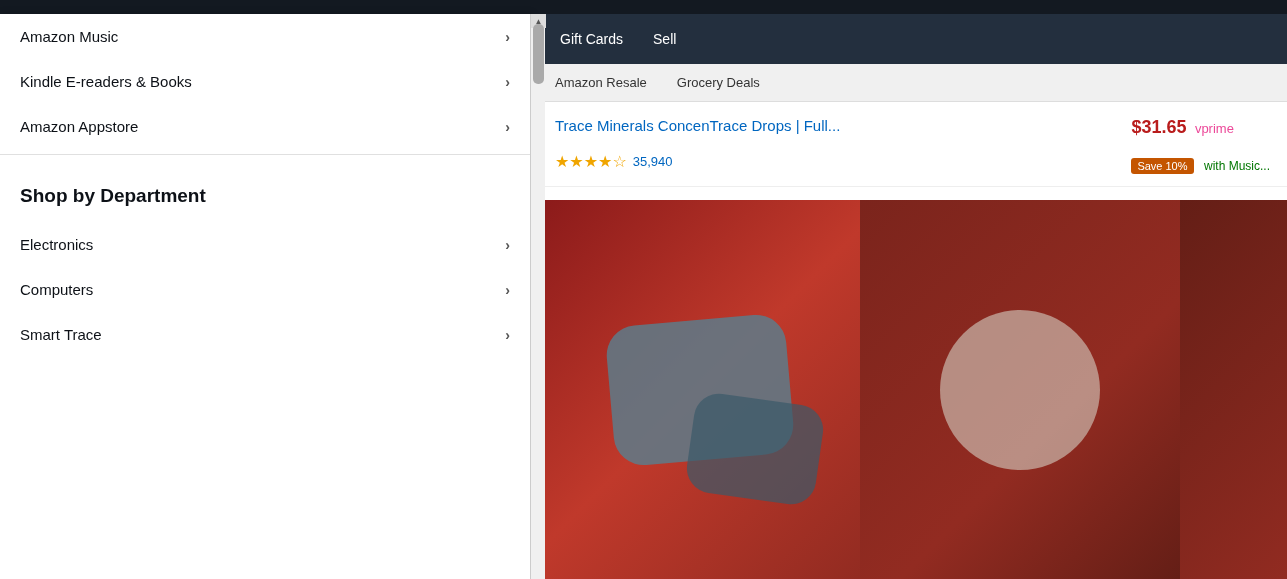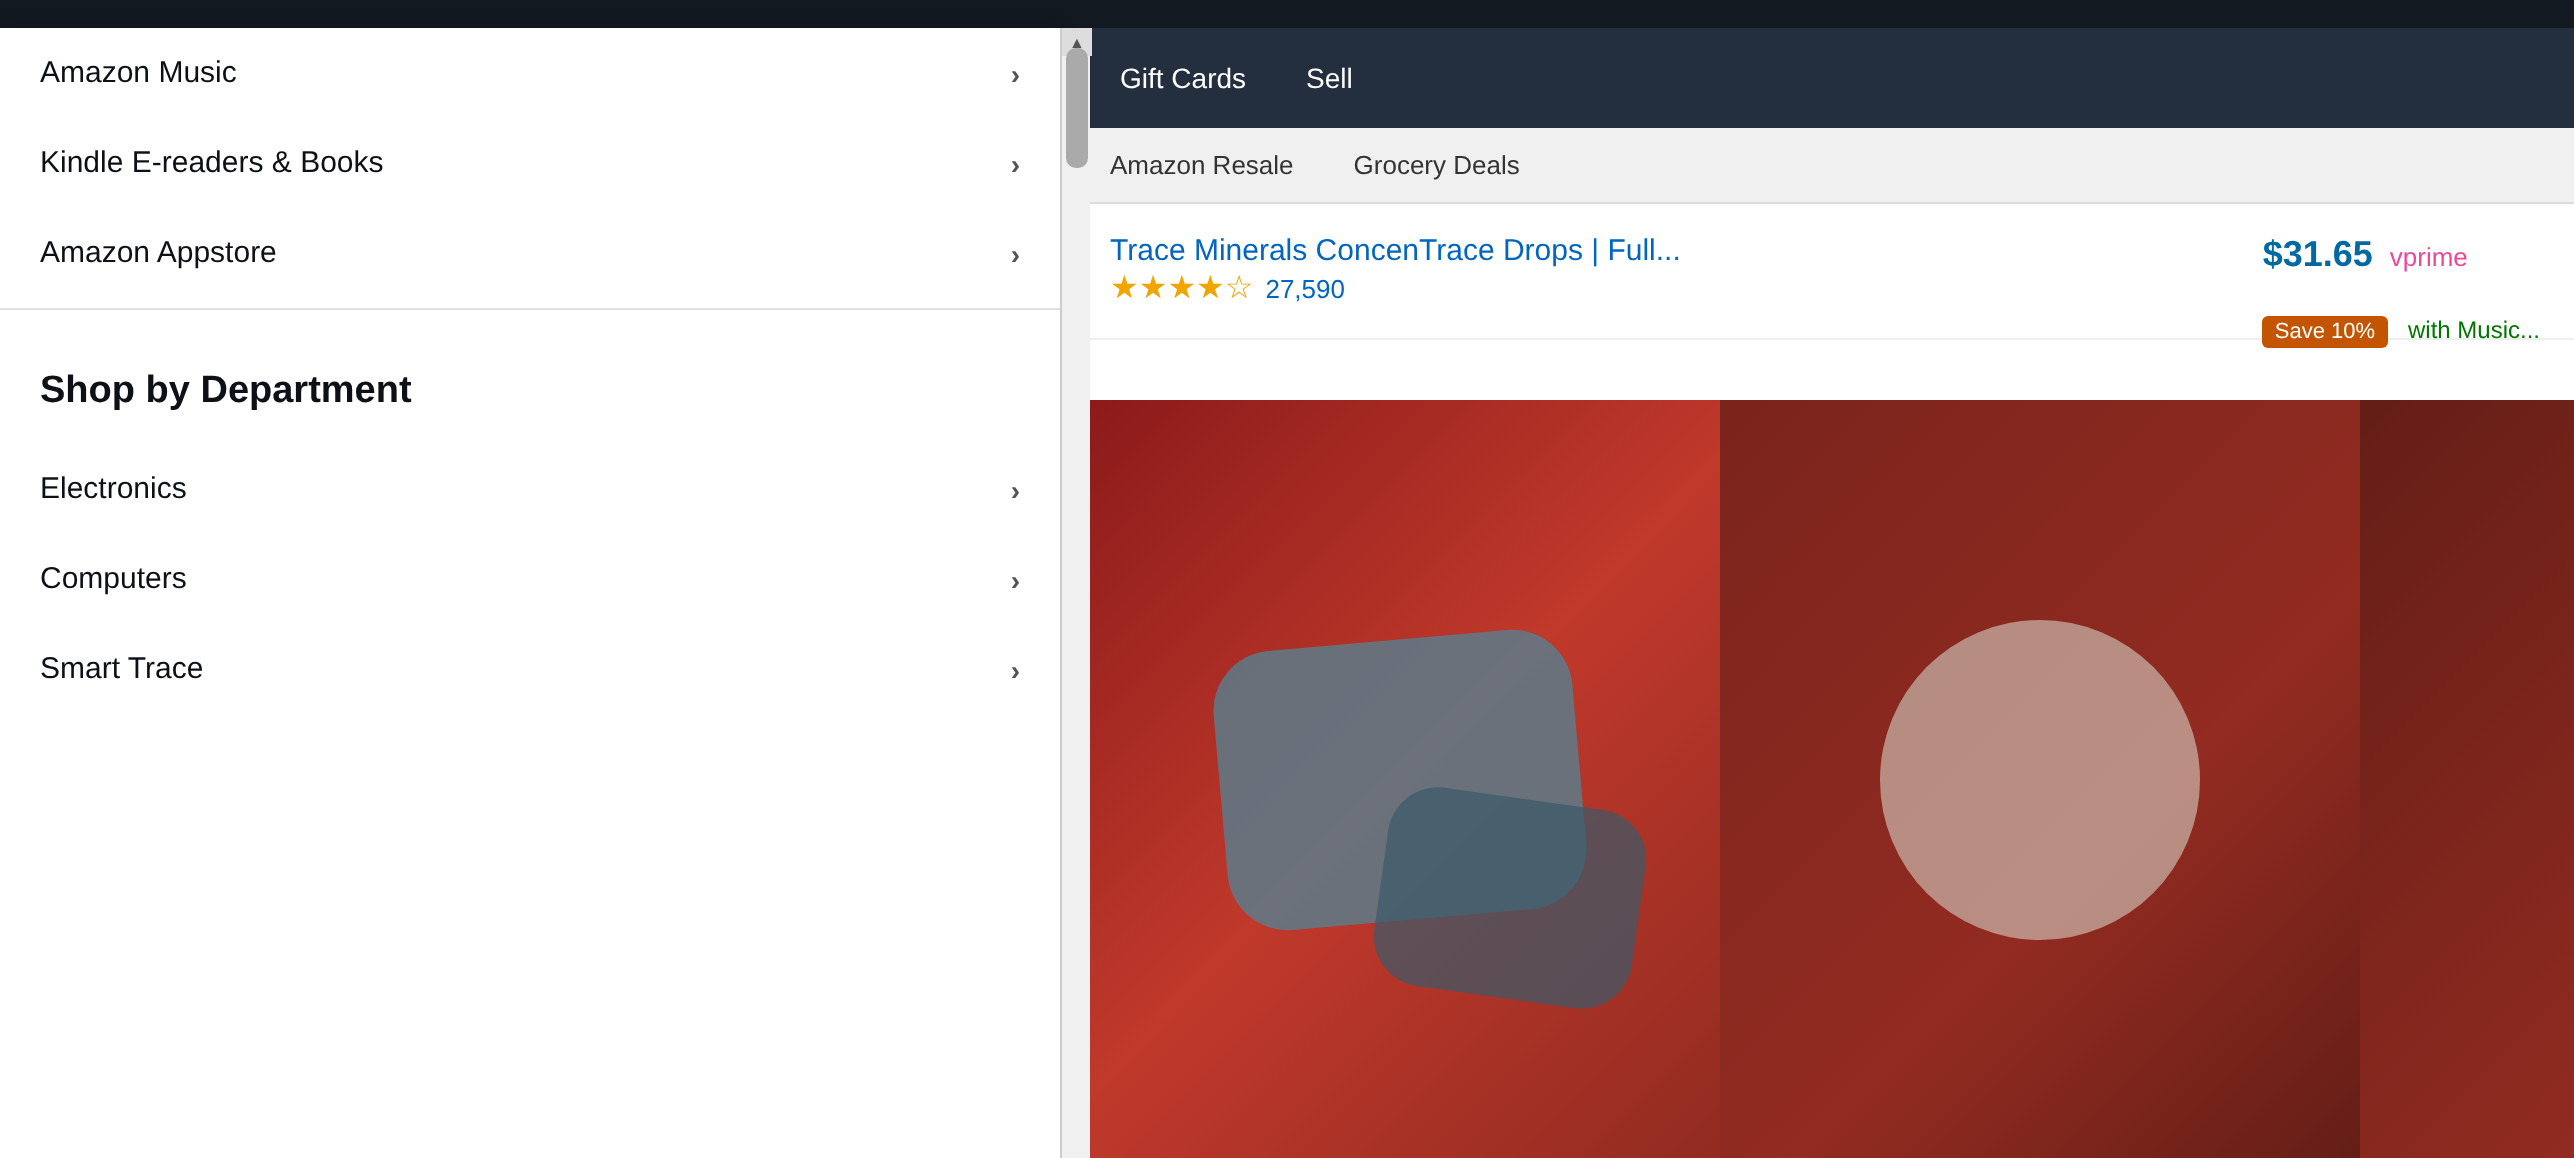--- a/index.html
+++ b/index.html
@@ -81,21 +81,21 @@
       width: 750px;
       background: #fff;
       padding: 15px;
       z-index: 1;
       border-bottom: 1px solid #eee;
     }
 
     .product-title {
       font-size: 15px;
       color: #0066c0;
-      margin-bottom: 0;
+      margin-bottom: 18px;
     }
 
     .stars {
       display: flex;
       align-items: center;
       gap: 6px;
     }
 
     .star-icons {
       color: #f0a500;
@@ -108,21 +108,21 @@
     }
 
     .price-area {
       position: absolute;
       right: 20px;
       top: 15px;
     }
 
     .price {
       font-size: 18px;
-      color: #0369a1;
+      color: #b91c1c;
       font-weight: bold;
     }
 
     .prime-badge {
       display: inline-block;
       background: #c45500;
       color: #fff;
       font-size: 11px;
       padding: 2px 6px;
       border-radius: 3px;
@@ -328,21 +328,21 @@
   <a>Amazon Resale</a>
   <a>Grocery Deals</a>
 </div>
 
 <div class="product-area" style="position:absolute; top:102px; left:540px; width:750px; background:#fff; padding:15px; z-index:1; border-bottom:1px solid #eee;">
   <div style="display:flex; justify-content:space-between; align-items:flex-start;">
     <div>
       <div class="product-title">Trace Minerals ConcenTrace Drops | Full...</div>
       <div class="stars">
         <span class="star-icons">★★★★☆</span>
-        <span class="review-count">27,590</span>
+        <span class="review-count">35,940</span>
       </div>
     </div>
     <div class="price-area">
       <div>
         <span class="price">$31.65</span>
         <span style="color:#ec4899; font-size:13px; margin-left:4px;">vprime</span>
       </div>
       <div style="margin-top:4px;">
         <span class="prime-badge">Save 10%</span>
         <span class="subscribe-text" style="margin-left:6px;">with Music...</span>

